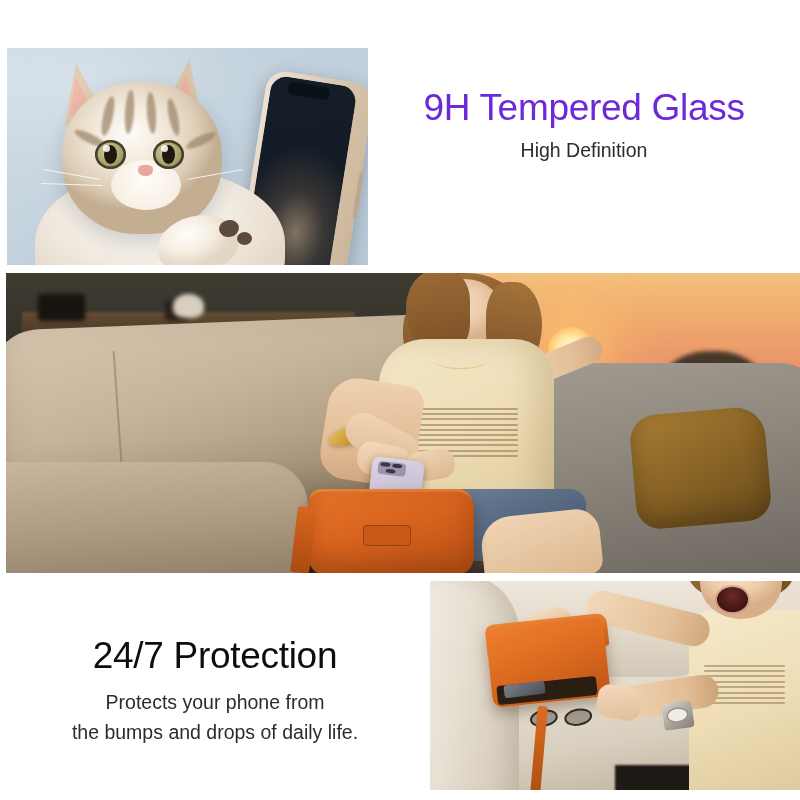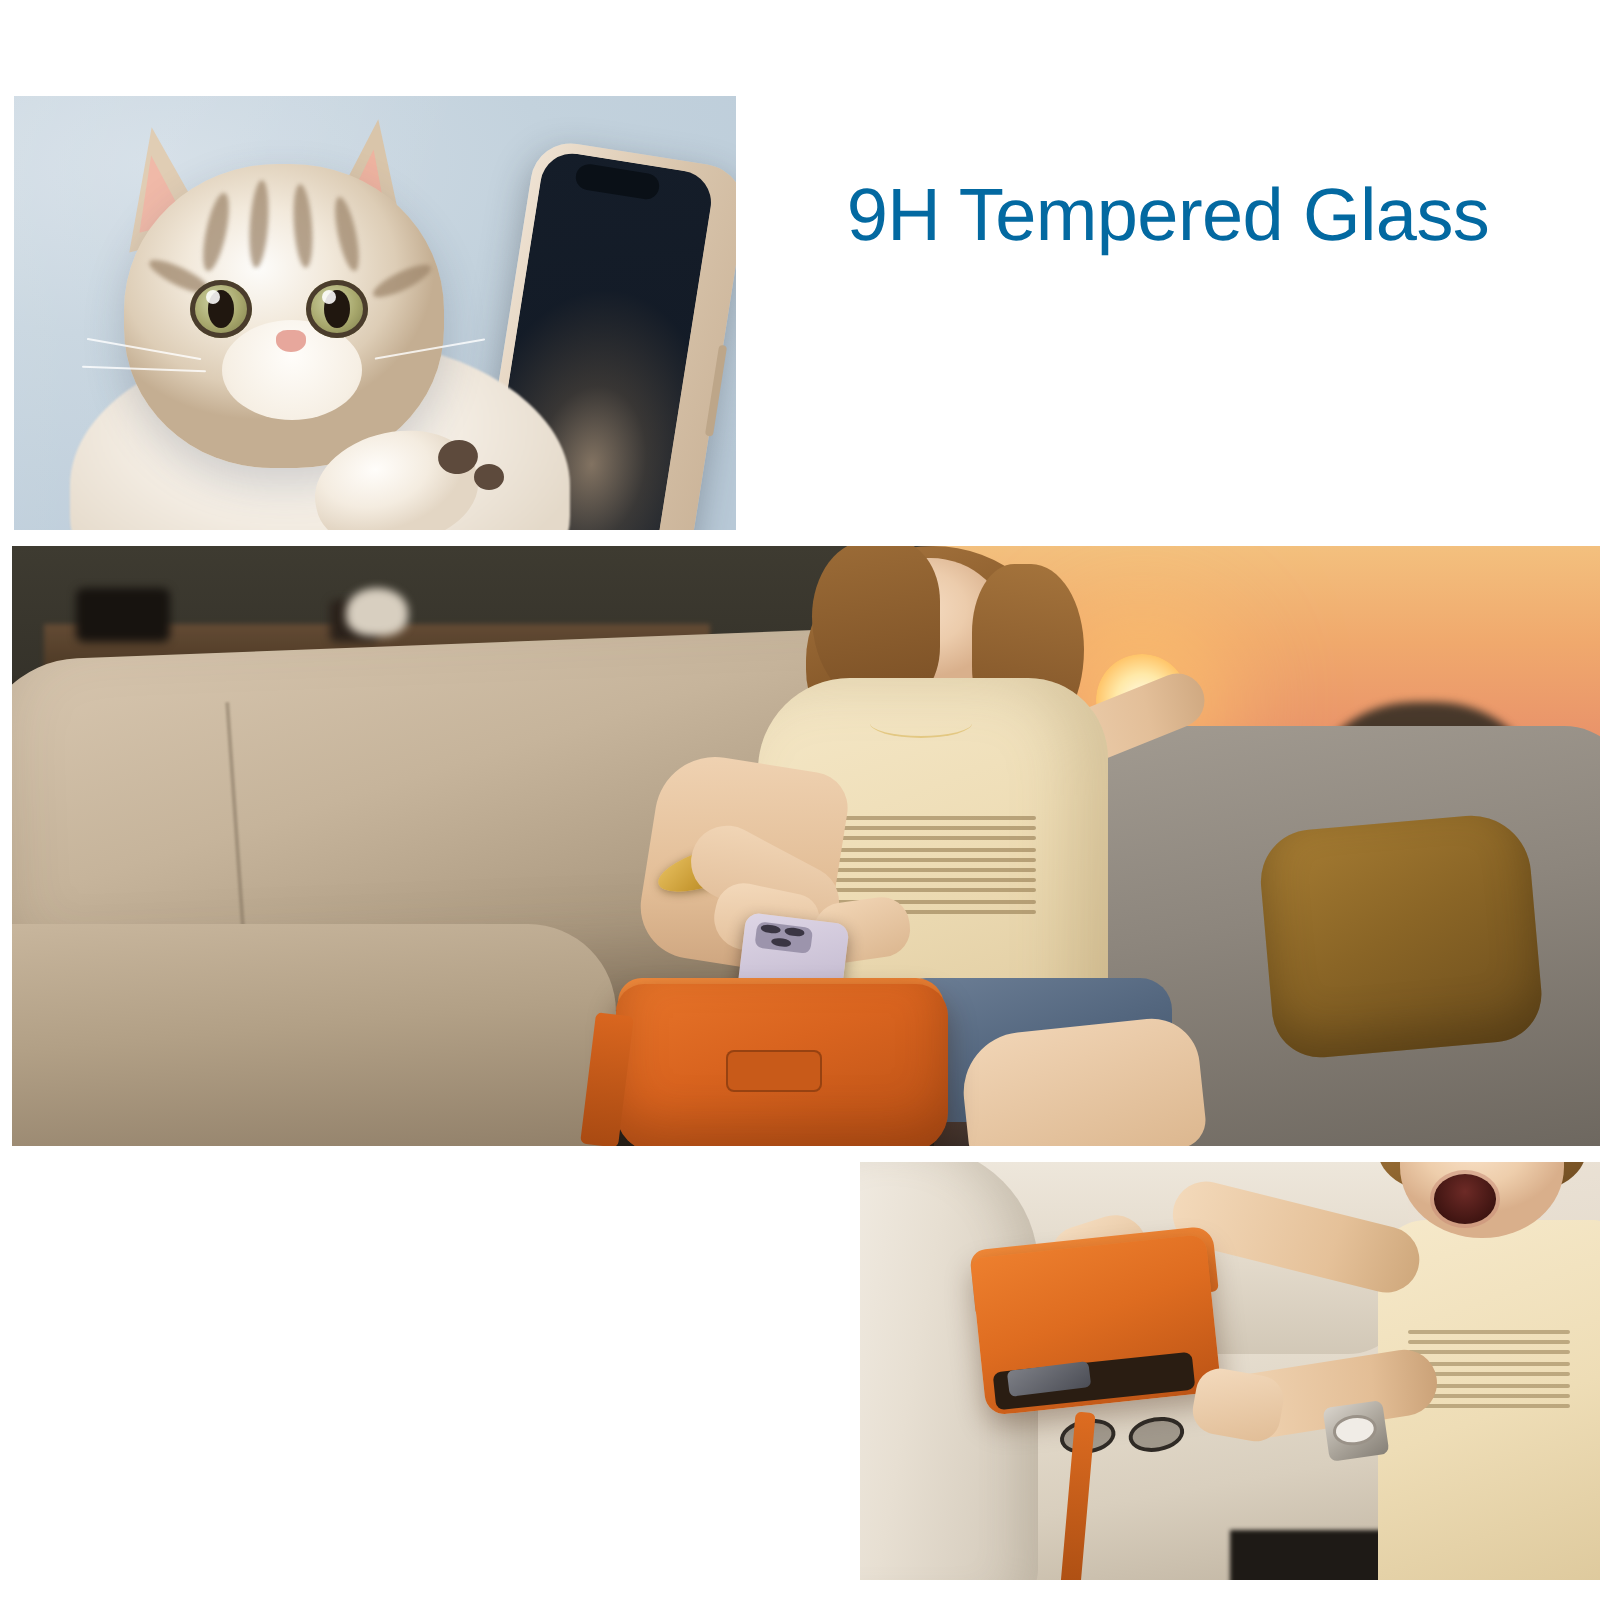--- a/index.html
+++ b/index.html
@@ -401,21 +401,21 @@
   }
   .sn-shirt-text{
     position:absolute; right:4%; top:40%; width:22%; height:24%; opacity:.5;
   }
   .sn-shirt-text i{ display:block; height:2px; margin-bottom:3.4px; background:#8c7348; border-radius:1px; }
 
   
   .text-block { position:absolute; color:#111; }
   #text-top { left:368px; top:86px; width:432px; text-align:center; }
   #text-top .headline {
-    font-size:37px; line-height:1.18; letter-spacing:-.3px; font-weight:400; color:#0369a1;
+    font-size:37px; line-height:1.18; letter-spacing:-.3px; font-weight:400; color:#6d28d9;
   }
   #text-top .sub1 { font-size:19.5px; margin-top:9px; color:#2c2c2c; font-weight:400; }
   #text-top .sub2 { font-size:19.5px; margin-top:7px; color:#2c2c2c; font-weight:400; white-space:nowrap; }
 
   #text-bottom { left:8px; top:634px; width:414px; text-align:center; }
   #text-bottom .headline {
     font-size:37px; line-height:1.18; letter-spacing:-.3px; font-weight:400; color:#0d0d0d;
   }
   #text-bottom .sub1 { font-size:19.5px; margin-top:13px; color:#2c2c2c; }
   #text-bottom .sub2 { font-size:19.5px; margin-top:7px; color:#2c2c2c; }
@@ -567,16 +567,22 @@
     </div>
     <div class="sn-strap"></div>
 
     <div class="sn-arm2"></div>
     <div class="sn-hand2"></div>
     <div class="sn-watch"></div>
   </div>
 
   <div class="text-block" id="text-top">
     <div class="headline">9H Tempered Glass</div>
+    <div class="sub1">High Definition</div>
   </div>
 
+  <div class="text-block" id="text-bottom">
+    <div class="headline">24/7 Protection</div>
+    <div class="sub1">Protects your phone from</div>
+    <div class="sub2">the bumps and drops of daily life.</div>
+  </div>
 
 </div>
 
 </body></html>

